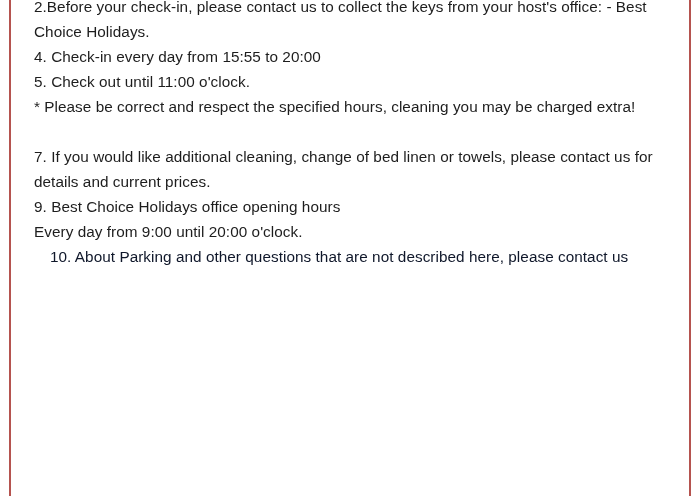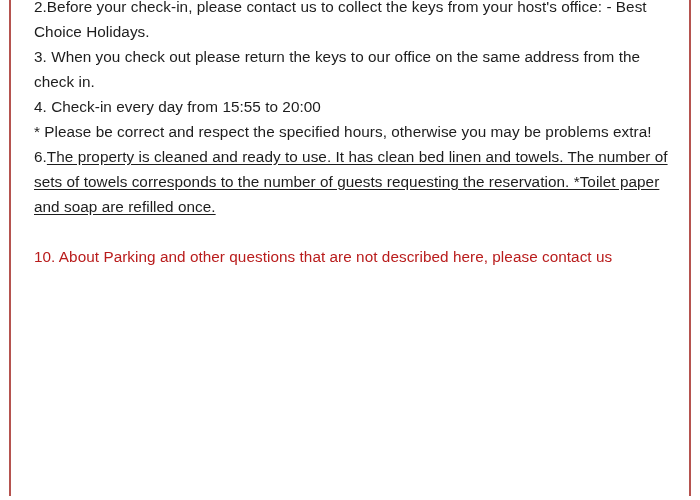--- a/index.html
+++ b/index.html
@@ -46,47 +46,50 @@
     padding: 0;
   }
   .underline {
     text-decoration: underline;
     text-underline-offset: 2px;
   }
   .spacer {
     height: 25px;
   }
   .clipped-last {
-    color: #b91c1c;
+    color: #0f172a;
+    margin-left: 16px;
   }
 </style>
 </head>
 <body>
 
 <div class="page">
 
   <div class="rule-left"></div>
   <div class="rule-right"></div>
 
   <div class="content">
 
     <p class="para">2.Before your check-in, please contact us to collect the keys from your host's office: - Best Choice Holidays.</p>
 
 
-    <p class="para">3. When you check out please return the keys to our office on the same address from the check in.</p>
 
     <p class="para">4. Check-in every day from 15:55 to 20:00</p>
 
+    <p class="para">5. Check out until 11:00 o'clock.</p>
 
-    <p class="para">* Please be correct and respect the specified hours, otherwise you may be problems extra!</p>
+    <p class="para">* Please be correct and respect the specified hours, cleaning you may be charged extra!</p>
 
-    <p class="para"><span>6.</span><span class="underline">The property is cleaned and ready to use. It has clean bed linen and towels. The number of sets of towels corresponds to the number of guests requesting the reservation. *Toilet paper and soap are refilled once.</span></p>
 
     <div class="spacer"></div>
 
+    <p class="para">7. If you would like additional cleaning, change of bed linen or towels, please contact us for details and current prices.</p>
 
 
+    <p class="para">9. Best Choice Holidays office opening hours</p>
 
+    <p class="para">Every day from 9:00 until 20:00 o'clock.</p>
 
     <p class="para clipped-last">10. About Parking and other questions that are not described here, please contact us</p>
 
   </div>
 </div>
 
 </body></html>

